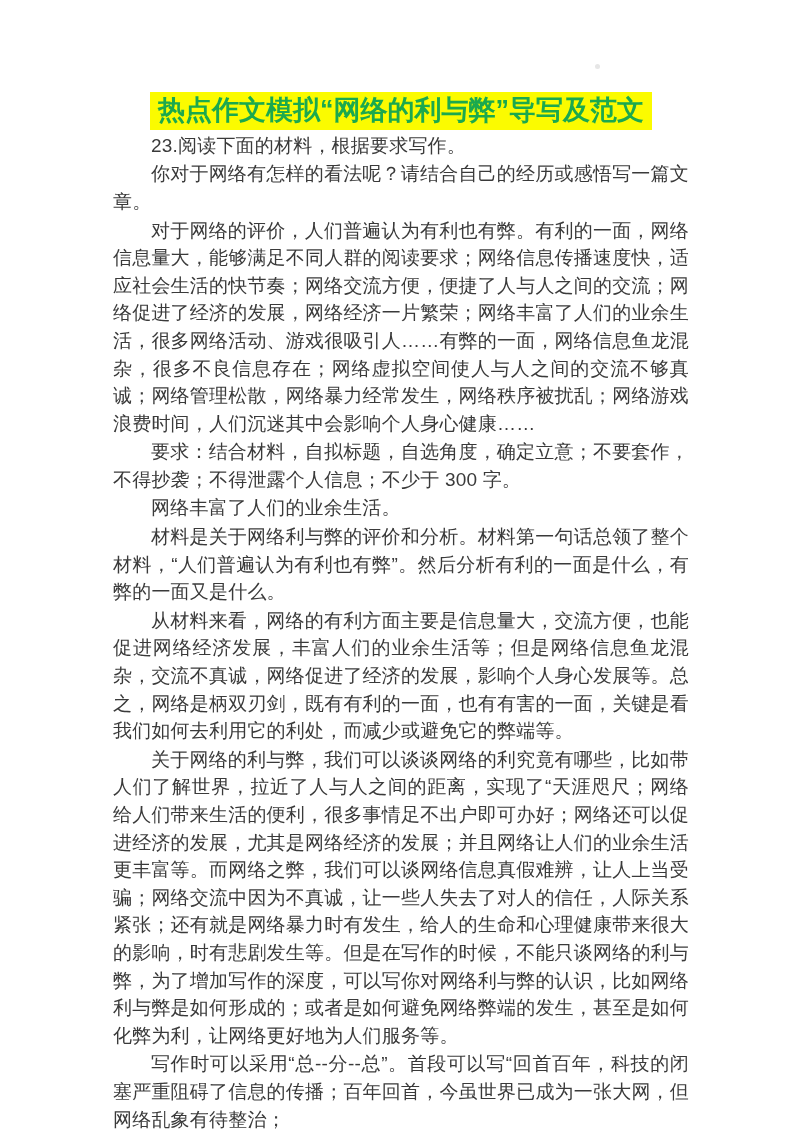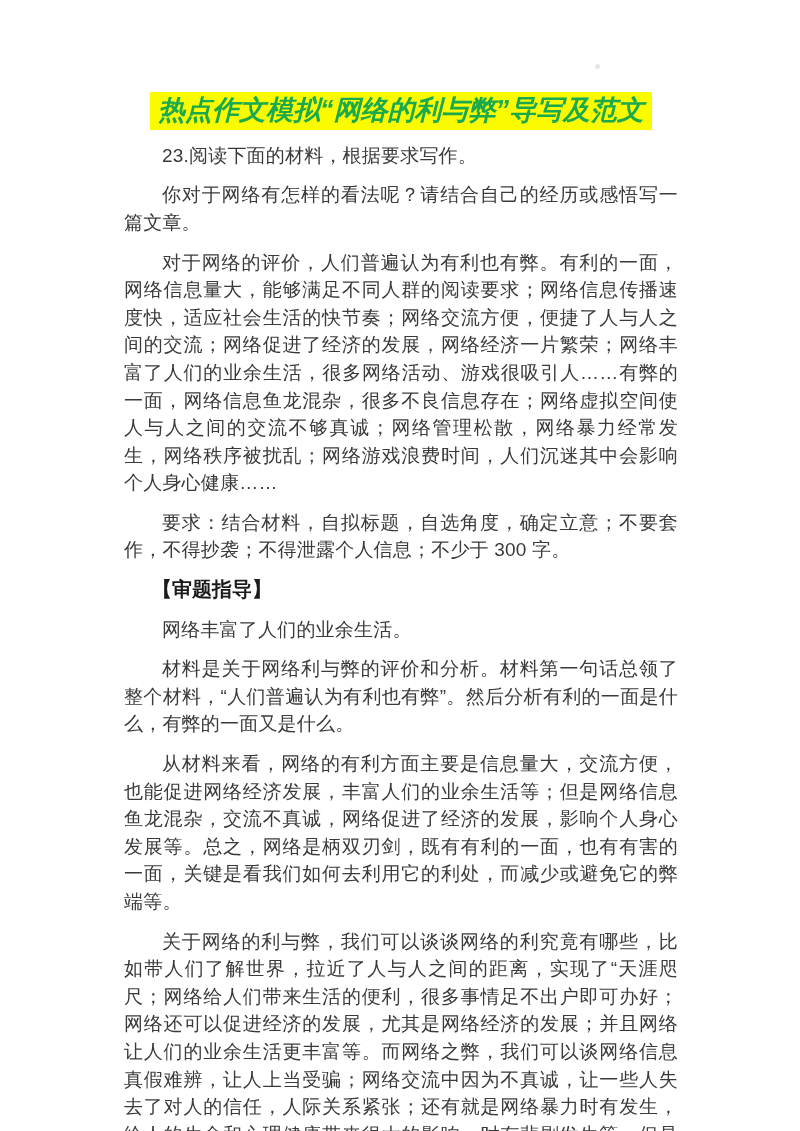--- a/index.html
+++ b/index.html
@@ -20,35 +20,34 @@
     left: 112px;
     top: 92px;
     width: 578px;
   }
   .title {
     margin: 0 0 2px 0;
     text-align: center;
     font-size: 27px;
     font-weight: bold;
     line-height: 1.25;
-    font-style: italic;
   }
   .title .hl {
     display: inline-block;
     padding: 2px 8px;
   }
   .hdr {
     font-size: 20px;
     font-weight: bold;
     color: #1b1b1b;
     line-height: 27.6px;
     text-indent: 2em;
   }
   .para {
-    margin: 12px;
+    margin: 1px;
     font-size: 19px;
     color: #3a3a3a;
     line-height: 27.6px;
     text-indent: 2em;
     text-align: justify;
     letter-spacing: 0.2px;
   }
   .smudge {
     position: absolute;
     left: 595px;
@@ -69,21 +68,20 @@
     <h1 class="title"><span class="hl" style="color: rgb(27, 169, 78); background-color: rgb(251, 251, 0);">热点作文模拟“网络的利与弊”导写及范文</span></h1>
 
     <div class="section">
       <p class="para">23.阅读下面的材料，根据要求写作。</p>
       <p class="para">你对于网络有怎样的看法呢？请结合自己的经历或感悟写一篇文章。</p>
       <p class="para">对于网络的评价，人们普遍认为有利也有弊。有利的一面，网络信息量大，能够满足不同人群的阅读要求；网络信息传播速度快，适应社会生活的快节奏；网络交流方便，便捷了人与人之间的交流；网络促进了经济的发展，网络经济一片繁荣；网络丰富了人们的业余生活，很多网络活动、游戏很吸引人……有弊的一面，网络信息鱼龙混杂，很多不良信息存在；网络虚拟空间使人与人之间的交流不够真诚；网络管理松散，网络暴力经常发生，网络秩序被扰乱；网络游戏浪费时间，人们沉迷其中会影响个人身心健康……</p>
       <p class="para">要求：结合材料，自拟标题，自选角度，确定立意；不要套作，不得抄袭；不得泄露个人信息；不少于 300 字。</p>
     </div>
 
     <div class="section">
-      <div class="hdr">【审题指导】</div>
       <p class="para">网络丰富了人们的业余生活。</p>
       <p class="para">材料是关于网络利与弊的评价和分析。材料第一句话总领了整个材料，“人们普遍认为有利也有弊”。然后分析有利的一面是什么，有弊的一面又是什么。</p>
       <p class="para">从材料来看，网络的有利方面主要是信息量大，交流方便，也能促进网络经济发展，丰富人们的业余生活等；但是网络信息鱼龙混杂，交流不真诚，网络促进了经济的发展，影响个人身心发展等。总之，网络是柄双刃剑，既有有利的一面，也有有害的一面，关键是看我们如何去利用它的利处，而减少或避免它的弊端等。</p>
       <p class="para">关于网络的利与弊，我们可以谈谈网络的利究竟有哪些，比如带人们了解世界，拉近了人与人之间的距离，实现了“天涯咫尺；网络给人们带来生活的便利，很多事情足不出户即可办好；网络还可以促进经济的发展，尤其是网络经济的发展；并且网络让人们的业余生活更丰富等。而网络之弊，我们可以谈网络信息真假难辨，让人上当受骗；网络交流中因为不真诚，让一些人失去了对人的信任，人际关系紧张；还有就是网络暴力时有发生，给人的生命和心理健康带来很大的影响，时有悲剧发生等。但是在写作的时候，不能只谈网络的利与弊，为了增加写作的深度，可以写你对网络利与弊的认识，比如网络利与弊是如何形成的；或者是如何避免网络弊端的发生，甚至是如何化弊为利，让网络更好地为人们服务等。</p>
       <p class="para">写作时可以采用“总--分--总”。首段可以写“回首百年，科技的闭塞严重阻碍了信息的传播；百年回首，今虽世界已成为一张大网，但网络乱象有待整治；</p>
     </div>
 
   </div>
 </div>
 

